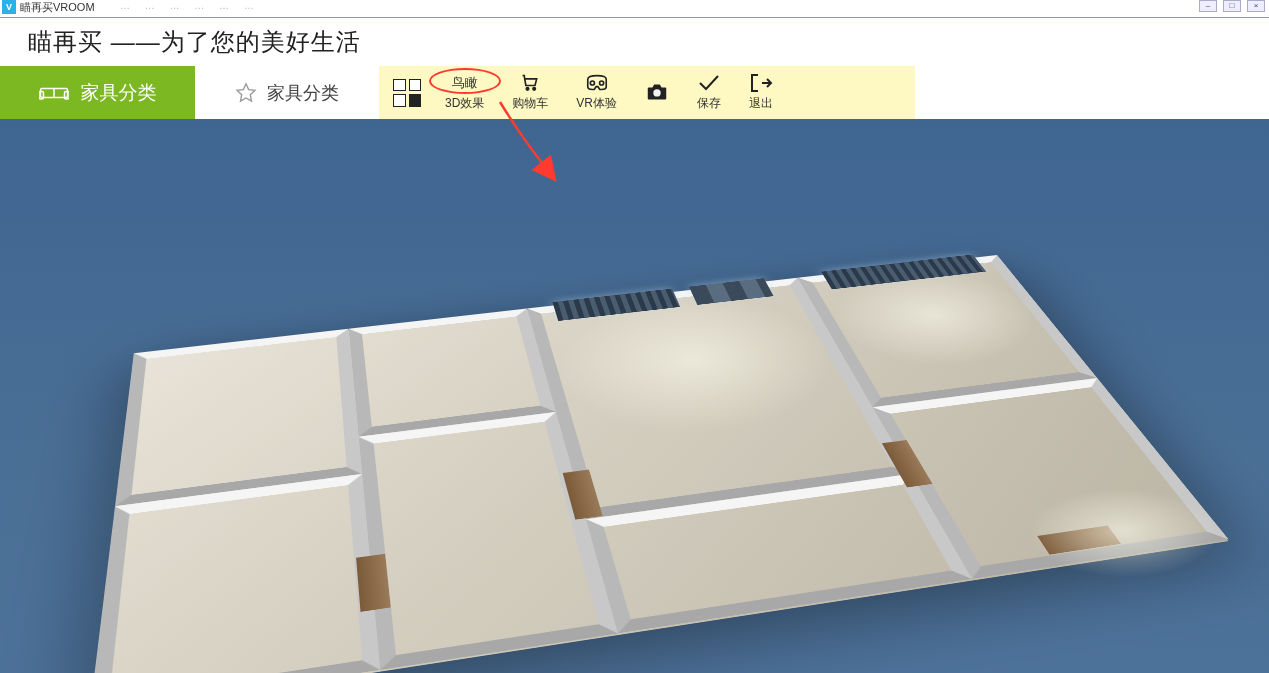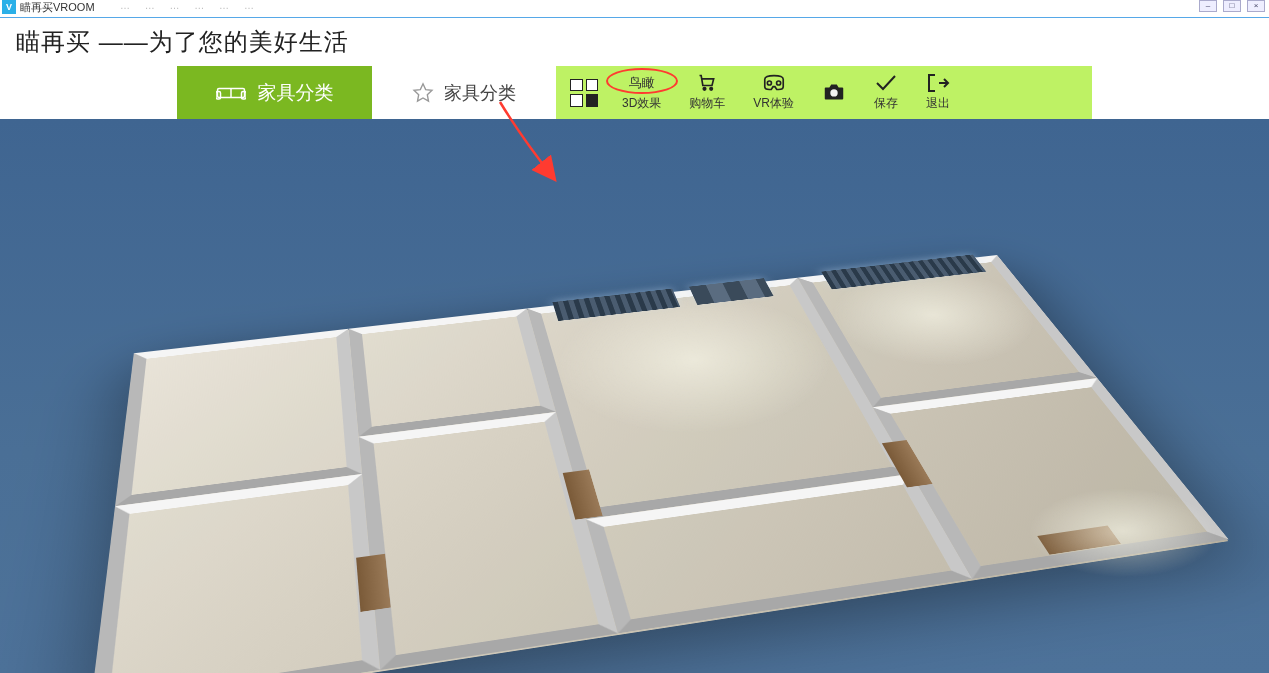--- a/index.html
+++ b/index.html
@@ -59,33 +59,32 @@
       color: #bbb;
       font-size: 10px;
       letter-spacing: 6px;
     }
 
     
     .brand-bar {
       height: 48px;
       display: flex;
       align-items: center;
-      padding-left: 16px;
+      padding-left: 28px;
       font-size: 24px;
       color: #222;
       letter-spacing: 1px;
     }
 
     
     .toolbar {
       height: 53px;
       display: flex;
       align-items: stretch;
       background: #fff;
-      justify-content: center;
     }
 
     .btn-furniture {
       width: 195px;
       background: #7bb821;
       color: #fff;
       display: flex;
       align-items: center;
       justify-content: center;
       font-size: 19px;
@@ -102,21 +101,21 @@
       align-items: center;
       justify-content: center;
       font-size: 18px;
       gap: 10px;
       cursor: pointer;
     }
     .btn-favorites svg { width: 22px; height: 22px; stroke: #999; fill: none; stroke-width: 1.5; }
 
     .tool-strip {
       flex: 0 0 536px;
-      background: #bef264;
+      background: #fef9c3;
       display: flex;
       align-items: center;
       padding: 0 4px;
     }
 
     .tool-item {
       display: flex;
       flex-direction: column;
       align-items: center;
       justify-content: center;

